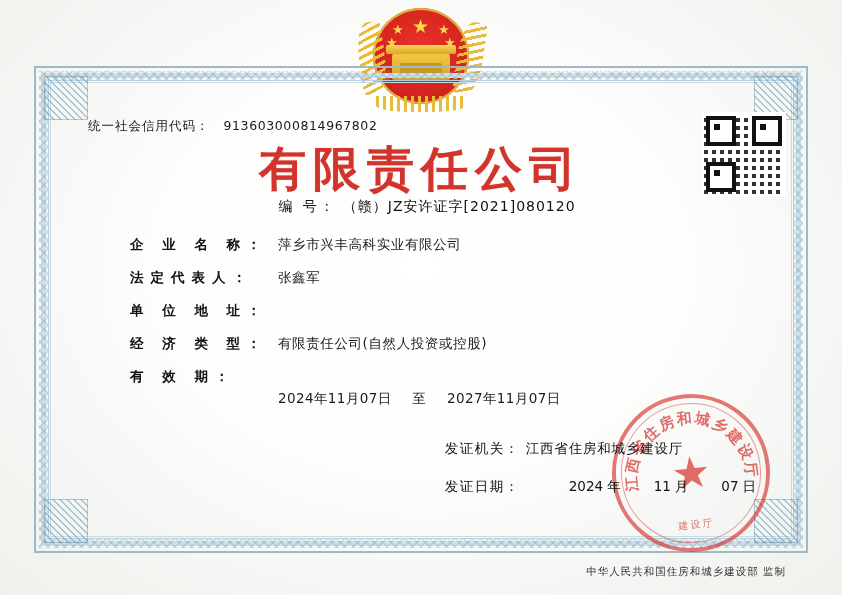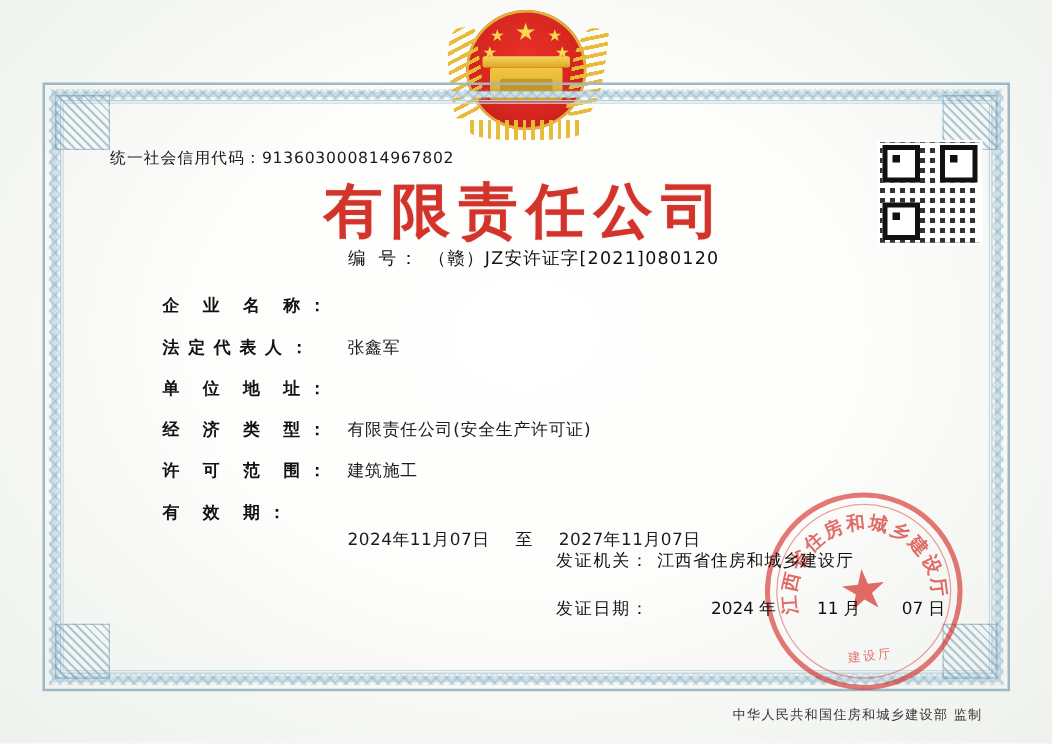--- a/index.html
+++ b/index.html
@@ -113,21 +113,21 @@
     background:repeating-linear-gradient(90deg, #e8bb39 0 3px, rgba(255,255,255,0) 3px 7px);
     border-radius:0 0 40% 40%;
   }
 
   
   .credit-line{
     position:absolute;left:88px;top:118px;
     font-size:12.5px;color:#1a1a1a;letter-spacing:.5px;
   }
   .credit-label{letter-spacing:1px;}
-  .credit-value{letter-spacing:.6px;}
+  .credit-value{margin-left:14px;letter-spacing:.6px;}
 
   .title{
     position:absolute;left:0;right:0;top:138px;
     text-align:center;
     font-family:"DejaVu Sans","Liberation Sans",sans-serif;
     font-size:47px;font-weight:bold;letter-spacing:7px;
     color:#d2342b;
     text-shadow:0 0 1px rgba(180,30,22,.45);
   }
 
@@ -273,35 +273,32 @@
 
   <div class="title">有限责任公司</div>
 
   <div class="serial">
     <span class="lbl">编  号：</span><span>（赣）JZ安许证字[2021]080120</span>
   </div>
 
   <div class="rows">
     <div class="row">
       <span class="lbl">企 业 名 称：</span>
+      <span class="val">萍乡市兴丰高科实业有限公司</span>
     </div>
     <div class="row">
       <span class="lbl">法定代表人：</span>
       <span class="val">张鑫军</span>
     </div>
     <div class="row">
       <span class="lbl">单 位 地 址：</span>
     </div>
     <div class="row">
       <span class="lbl">经 济 类 型：</span>
-      <span class="val">有限责任公司(安全生产许可证)</span>
-    </div>
-    <div class="row">
-      <span class="lbl">许 可 范 围：</span>
-      <span class="val">建筑施工</span>
+      <span class="val">有限责任公司(自然人投资或控股)</span>
     </div>
     <div class="row validity">
       <span class="lbl">有  效  期：</span>
       <span class="val">
         <span>2024年11月07日</span>
         <span class="mid">至</span>
         <span>2027年11月07日</span>
       </span>
     </div>
   </div>

